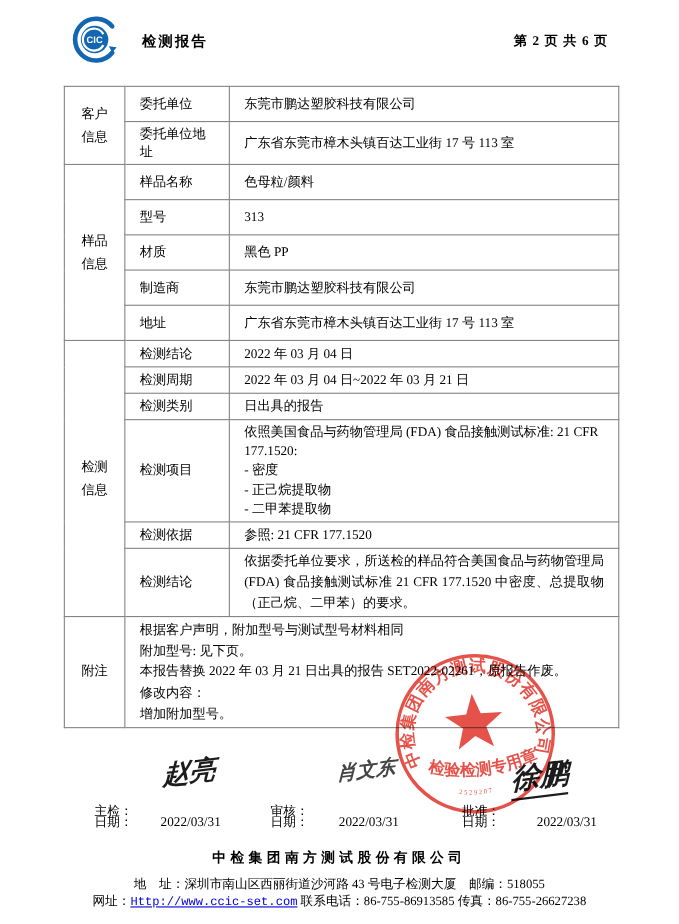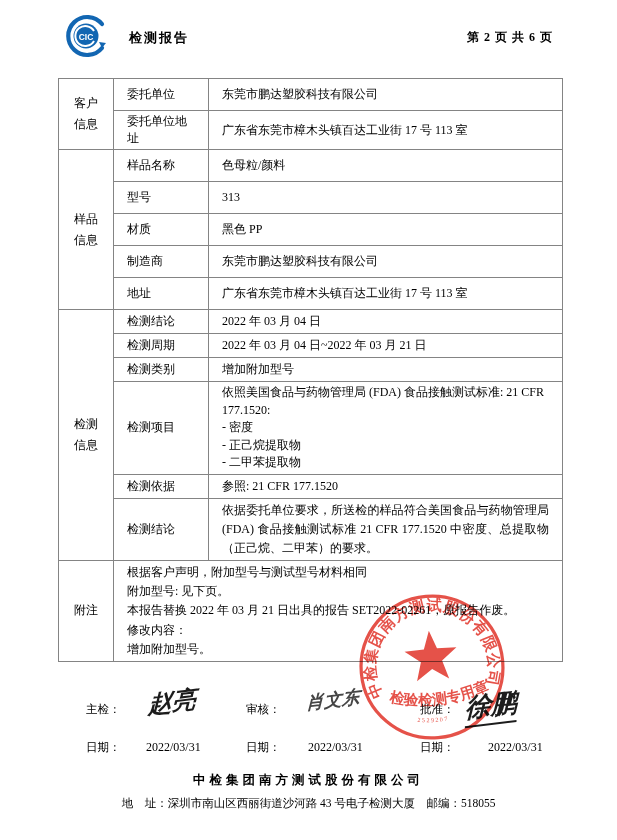--- a/index.html
+++ b/index.html
@@ -24,21 +24,21 @@
   td.lab { }
   tr.h32 td { height:32px; }
   tr.h24 td { height:24px; }
   td.multi { padding:5px 9px; }
   td.multi div { line-height:17.6px; }
   td.concl { padding:4px 9px; line-height:19px; text-align:justify; }
   td.notes-cell { padding:5px 9px; }
   td.notes-cell div { line-height:19.2px; }
 
   
-  .sig-label { position:absolute; font-size:11.5px; }
+  .sig-label { position:absolute; font-size:11.5px;margin-top:28px; }
   .sig-name { position:absolute; font-size:24px; font-weight:bold; font-style:italic;
     color:#1c1c1c; transform:rotate(-7deg) skewX(-8deg); white-space:nowrap; }
   .date-label { position:absolute; font-size:11.5px; }
   .date-val { position:absolute; font-size:12px; }
 
   
   .stamp { position:absolute; left:356px; top:591px; width:152px; height:152px;
     opacity:0.88; mix-blend-mode:multiply; transform:rotate(-5deg); z-index:5; }
 
   
@@ -117,21 +117,21 @@
         </td>
         <td class="lab">检测结论</td>
         <td class="val">2022 年 03 月 04 日</td>
       </tr>
       <tr class="h24">
         <td class="lab">检测周期</td>
         <td class="val">2022 年 03 月 04 日~2022 年 03 月 21 日</td>
       </tr>
       <tr class="h24">
         <td class="lab">检测类别</td>
-        <td class="val">增加附加型号</td>
+        <td class="val">日出具的报告</td>
       </tr>
       <tr>
         <td class="lab">检测项目</td>
         <td class="val multi">
           <div>依照美国食品与药物管理局 (FDA) 食品接触测试标准: 21 CFR</div>
           <div>177.1520:</div>
           <div>- 密度</div>
           <div>- 正己烷提取物</div>
           <div>- 二甲苯提取物</div>
         </td>
@@ -186,14 +186,18 @@
       <textPath href="#stamp-banner-path" startOffset="4">检验检测专用章</textPath>
     </text>
     <path id="stamp-serial-path" d="M 50,126 Q 75,133 100,126" fill="none"></path>
     <text font-size="6" fill="#e23a30" font-family="Liberation Serif, serif">
       <textPath href="#stamp-serial-path" startOffset="6">2 5 2 9 2 0 7</textPath>
     </text>
   </svg>
 
   <div class="ft-company">中检集团南方测试股份有限公司</div>
   <div class="ft-addr">地　址：深圳市南山区西丽街道沙河路 43 号电子检测大厦　邮编：518055</div>
+  <div class="ft-web">
+    <span>网址：</span><a class="ft-url" href="#">Http://www.ccic-set.com</a>
+    <span>联系电话：86-755-86913585 传真：86-755-26627238</span>
+  </div>
 
 </div>
 
 </body></html>

